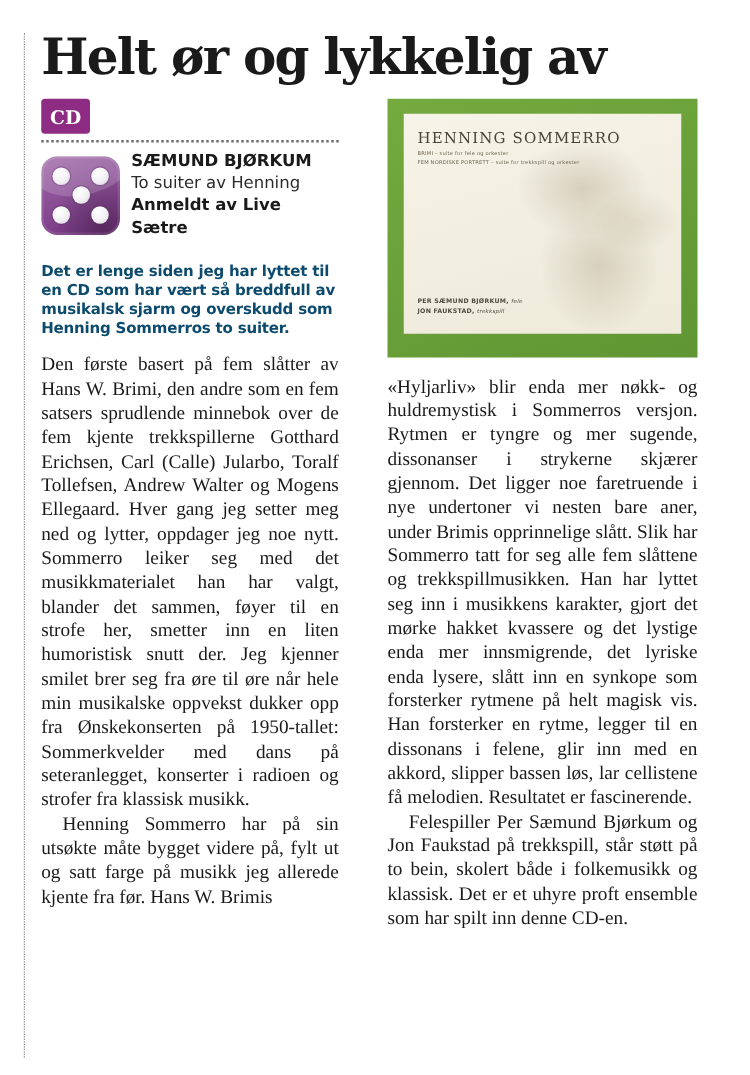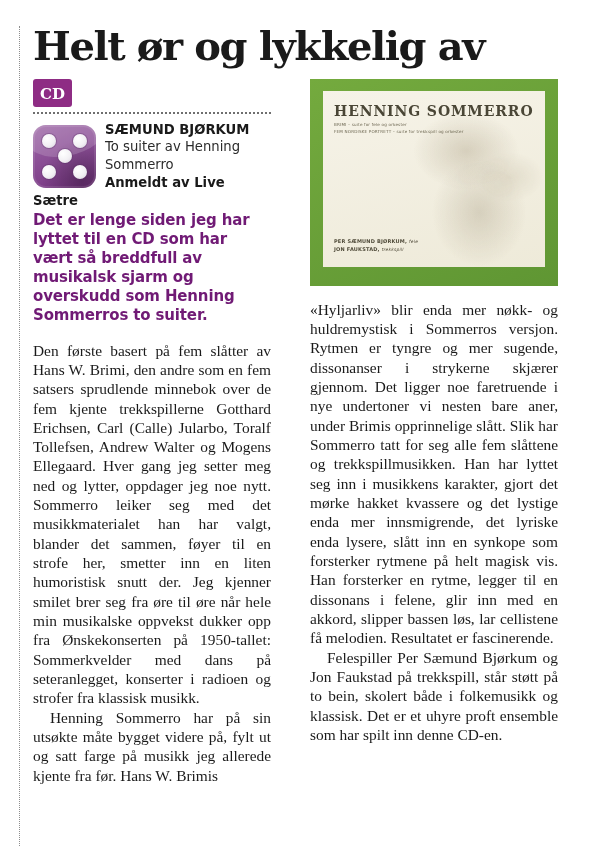--- a/index.html
+++ b/index.html
@@ -146,26 +146,26 @@
   }
   .pip.tl { left: 9px;  top: 9px; }
   .pip.tr { right: 9px; top: 9px; }
   .pip.c  { left: 24.5px; top: 24.5px; }
   .pip.bl { left: 9px;  bottom: 9px; }
   .pip.br { right: 9px; bottom: 9px; }
 
   
   .lead {
     clear: both;
-    margin-top: 2px;
+    margin-top: 18px;
     font-family: "DejaVu Sans", "Liberation Sans", sans-serif;
     font-weight: bold;
-    font-size: 15px;
+    font-size: 12px;
     line-height: 1.27;
-    color: #701a75;
+    color: #0c4a6e;
     letter-spacing: -0.15px;
   }
 
   
   .body-text p {
     margin: 0;
     font-family: "Liberation Serif", serif;
     font-size: 15.4px;
     line-height: 1.255;
     color: #1a1a1a;
@@ -214,25 +214,24 @@
   }
   .cover-txt {
     position: absolute;
     left: 11px;
     top: 12px;
     right: 8px;
     z-index: 2;
   }
   .cover-title {
     font-family: "DejaVu Serif", "Liberation Serif", serif;
-    font-size: 14px;
+    font-size: 12px;
     letter-spacing: 0.9px;
     color: #4a4636;
     white-space: nowrap;
-    font-weight: bold;
   }
   .cover-sub {
     font-family: "DejaVu Sans", "Liberation Sans", sans-serif;
     font-size: 4.1px;
     letter-spacing: 0.18px;
     color: #6d6752;
     margin-top: 3px;
     white-space: nowrap;
   }
   .cover-sub.two { margin-top: 2px; }
@@ -282,21 +281,20 @@
           <div class="die">
             <span class="pip tl"></span>
             <span class="pip tr"></span>
             <span class="pip c"></span>
             <span class="pip bl"></span>
             <span class="pip br"></span>
           </div>
 
           <span class="credit-line bold">SÆMUND BJØRKUM</span>
           <span class="credit-line reg">To suiter av Henning</span>
-          <span class="credit-line reg">Sommerro</span>
           <span class="credit-line bold">Anmeldt av Live</span>
           <span class="credit-line bold">Sætre</span>
         </div>
 
         <p class="lead">Det er lenge siden jeg har lyttet til en CD som har vært så breddfull av musikalsk sjarm og overskudd som Henning Sommerros to suiter.</p>
 
         <div class="body-text">
           <p>Den første basert på fem slåtter av Hans W. Brimi, den andre som en fem satsers sprudlende minnebok over de fem kjente trekkspillerne Gotthard Erichsen, Carl (Calle) Jularbo, Toralf Tollefsen, Andrew Walter og Mogens Ellegaard. Hver gang jeg setter meg ned og lytter, oppdager jeg noe nytt. Sommerro leiker seg med det musikkmateria­let han har valgt, blander det sammen, føyer til en strofe her, smetter inn en liten humoristisk snutt der. Jeg kjenner smilet brer seg fra øre til øre når hele min musikalske oppvekst dukker opp fra Ønskekonserten på 1950-tallet: Sommerkvelder med dans på seteranlegget, konserter i radioen og strofer fra klassisk musikk.</p>
           <p>Henning Sommerro har på sin utsøkte måte bygget videre på, fylt ut og satt farge på musikk jeg alle­rede kjente fra før. Hans W. Brimis</p>
         </div>

